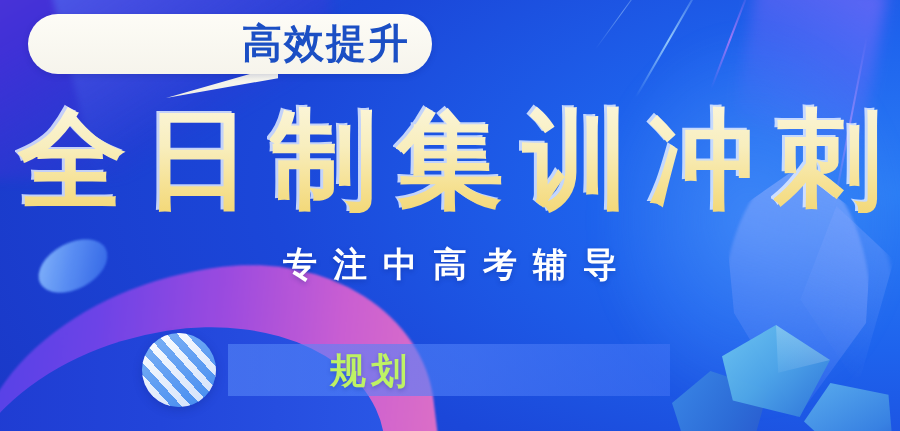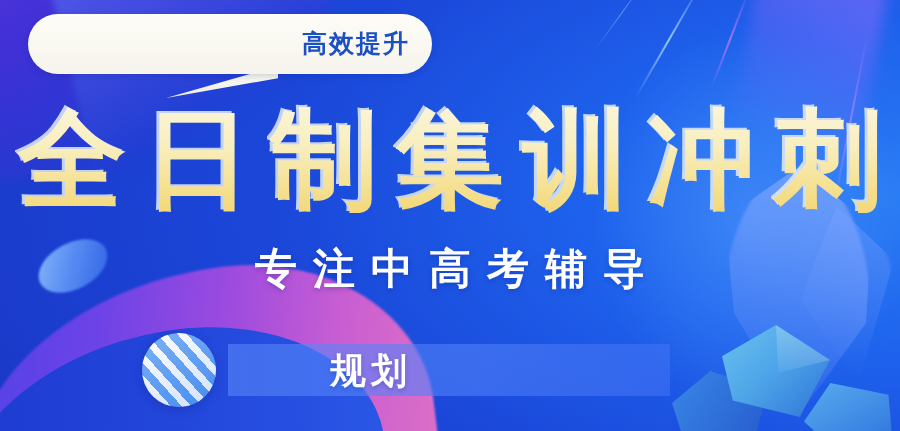--- a/index.html
+++ b/index.html
@@ -190,21 +190,21 @@
     position: absolute;
     left: 138px; top: 52px;
     width: 112px; height: 32px;
     background: linear-gradient(200deg, #FBFAF3 0%, #EFEDE4 100%);
     clip-path: polygon(100% 0%, 100% 38%, 0% 100%);
   }
   .bubble-text {
     position: absolute;
     right: 22px; top: 50%;
     transform: translateY(-52%);
-    font-size: 25px;
+    font-size: 40px;
     font-weight: 700;
     color: #1B4FC4;
     letter-spacing: 2px;
     line-height: 1;
     white-space: nowrap;
     font-family: "Liberation Sans", "DejaVu Sans", sans-serif;
   }
 
   
   .headline {
@@ -232,21 +232,21 @@
     filter: drop-shadow(-2.5px -2px 0 rgba(225,235,255,.85));
   }
 
   
   .subtitle {
     position: absolute;
     left: 0; right: 0;
     top: 246px;
     text-align: center;
     color: #FFFFFF;
-    font-size: 42px;
+    font-size: 34px;
     font-weight: 700;
     letter-spacing: 16px;
     text-indent: 16px;
     line-height: 1.1;
     white-space: nowrap;
     font-family: Liberation Serif, serif;
     text-shadow: 0 2px 5px rgba(8,28,110,.28);
   }
 
   
@@ -276,21 +276,21 @@
     width: 442px; height: 52px;
     background: linear-gradient(90deg, rgba(92,140,250,.55) 0%, rgba(78,126,248,.62) 55%, rgba(70,118,246,.5) 100%);
   }
   .bottom-text {
     position: absolute;
     left: 330px; top: 345px;
     height: 52px;
     display: flex;
     align-items: center;
     gap: 34px;
-    color: #ffffff;
+    color: #bef264;
     font-size: 36px;
     font-weight: 700;
     letter-spacing: 5px;
     line-height: 1;
     white-space: nowrap;
     font-family: "Liberation Sans", "DejaVu Sans", sans-serif;
     text-shadow: 0 2px 4px rgba(8,28,110,.25);
   }
 </style>
 </head>

